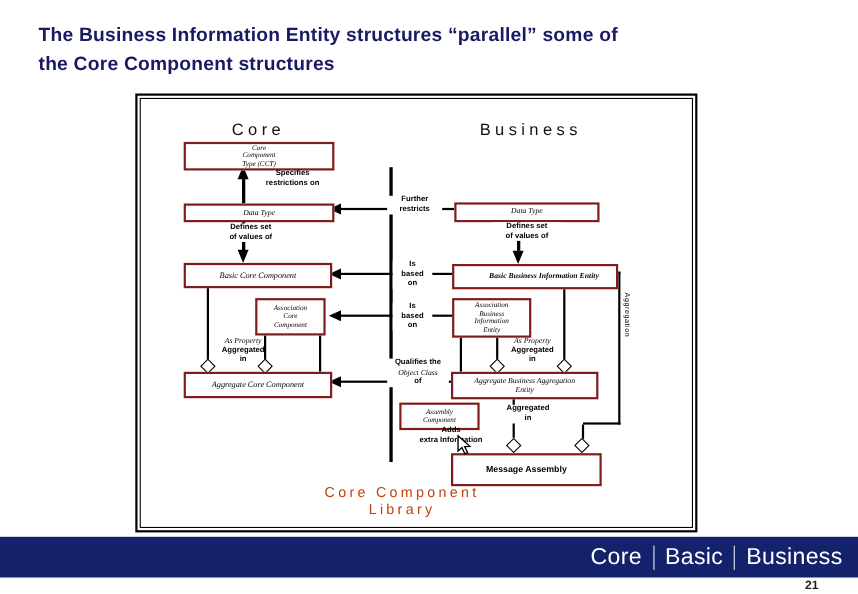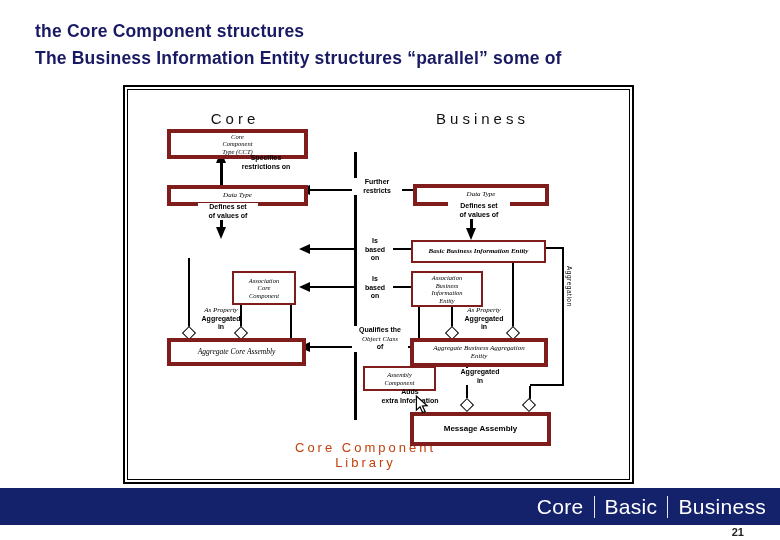--- a/index.html
+++ b/index.html
@@ -8,21 +8,21 @@
 
   .title { position:absolute; left:35px; top:18px; width:720px; font-weight:bold;
            font-size:17.5px; line-height:27px; color:#191a63; letter-spacing:0.2px; }
 
   .frame-outer { position:absolute; left:123px; top:85px; width:507px; height:395px;
                  border:2px solid #000; background:#fff; }
   .frame-inner { position:absolute; left:2px; top:2px; right:2px; bottom:2px; border:1px solid #000; }
 
   .heading { position:absolute; font-size:15px; letter-spacing:4px; color:#111; text-align:center; }
 
-  .box { position:absolute; background:#fff; border:4px solid #7f1d1d; display:flex; flex-direction:column;
+  .box { position:absolute; background:#fff; border:2px solid #7f1d1d; display:flex; flex-direction:column;
          align-items:center; justify-content:center; text-align:center;
          font-family:"Liberation Serif", serif; font-style:italic; font-size:7px; line-height:7.5px; color:#000; z-index:3; }
   .box.thick { border-width:2px; }
   .box.boldtxt { font-weight:bold; }
 
   .lbl { position:absolute; text-align:center; font-weight:bold; font-size:7px; line-height:8.5px;
          color:#000; z-index:4; }
   .lbl .it { font-family:"Liberation Serif", serif; font-style:italic; font-weight:normal; }
   .lbl.bg { background:#fff; }
 
@@ -49,22 +49,22 @@
   .page-num { position:absolute; right:36px; top:526px; font-size:11px; font-weight:bold; color:#222; }
 
   .cursor { position:absolute; z-index:6; }
 </style>
 </head>
 <body>
 
 <div id="slide">
 
   <div class="title">
+    <div>The Business Information Entity structures “parallel” some of</div>
     <div>the Core Component structures</div>
-    <div>The Business Information Entity structures “parallel” some of</div>
   </div>
 
   <div class="frame-outer">
     <div class="frame-inner"></div>
   </div>
 
   <div class="heading" style="left:170px; top:110px; width:130px;">Core</div>
   <div class="heading" style="left:420px; top:110px; width:125px;">Business</div>
 
   <div class="line" style="left:354px; top:152px; width:3px; height:268px;"></div>
@@ -84,41 +84,42 @@
 
   <div class="box" style="left:167px; top:185px; width:133px; height:13px;">Data Type</div>
 
   <div class="line" style="left:220px; top:198px; width:3px; height:30px;"></div>
   <div class="arrow-down" style="left:216px; top:227px;"></div>
   <div class="lbl" style="left:198px; top:203px; width:60px; background:#fff; z-index:5;">
     <div>Defines set</div>
     <div>of values of</div>
   </div>
 
+  <div class="box" style="left:167px; top:239px; width:131px; height:19px; font-size:7.5px;">Basic Core Component</div>
 
   <div class="box thick" style="left:232px; top:271px; width:60px; height:30px; font-size:6.5px;">
     <span>Association</span>
     <span>Core</span>
     <span>Component</span>
   </div>
 
   <div class="line" style="left:188px; top:258px; width:2px; height:70px;"></div>
   <div class="line" style="left:240px; top:303px; width:2px; height:25px;"></div>
   <div class="line" style="left:290px; top:303px; width:2px; height:35px;"></div>
 
   <div class="lbl" style="left:192px; top:306px; width:58px; z-index:5;">
     <div class="it">As Property</div>
     <div>Aggregated</div>
     <div>in</div>
   </div>
 
   <div class="diamond" style="left:184px; top:328px;"></div>
   <div class="diamond" style="left:236px; top:328px;"></div>
 
-  <div class="box" style="left:167px; top:338px; width:131px; height:20px; font-size:7.5px;">Aggregate Core Assembly</div>
+  <div class="box" style="left:167px; top:338px; width:131px; height:20px; font-size:7.5px;">Aggregate Core Component</div>
 
   <div class="arrow-left" style="left:299px; top:185px;"></div>
   <div class="line" style="left:310px; top:189px; width:103px; height:2px;"></div>
   <div class="lbl bg" style="left:352px; top:178px; width:50px;">
     <div>Further</div>
     <div>restricts</div>
   </div>
 
   <div class="arrow-left" style="left:299px; top:244px;"></div>
   <div class="line" style="left:310px; top:248px; width:101px; height:2px;"></div>
@@ -146,21 +147,21 @@
 
   <div class="box" style="left:413px; top:184px; width:128px; height:14px;">Data Type</div>
 
   <div class="line" style="left:470px; top:198px; width:3px; height:30px;"></div>
   <div class="arrow-down" style="left:466px; top:228px;"></div>
   <div class="lbl" style="left:448px; top:202px; width:62px; background:#fff; z-index:5;">
     <div>Defines set</div>
     <div>of values of</div>
   </div>
 
-  <div class="box thick boldtxt" style="left:411px; top:240px; width:131px; height:19px;">Basic Business Information Entity</div>
+  <div class="box thick boldtxt" style="left:411px; top:240px; width:131px; height:19px;padding-left:16px;">Basic Business Information Entity</div>
 
   <div class="box thick" style="left:411px; top:271px; width:68px; height:32px; font-size:6.5px;">
     <span>Association</span>
     <span>Business</span>
     <span>Information</span>
     <span>Entity</span>
   </div>
 
   <div class="line" style="left:418px; top:305px; width:2px; height:33px;"></div>
   <div class="line" style="left:451px; top:305px; width:2px; height:23px;"></div>

